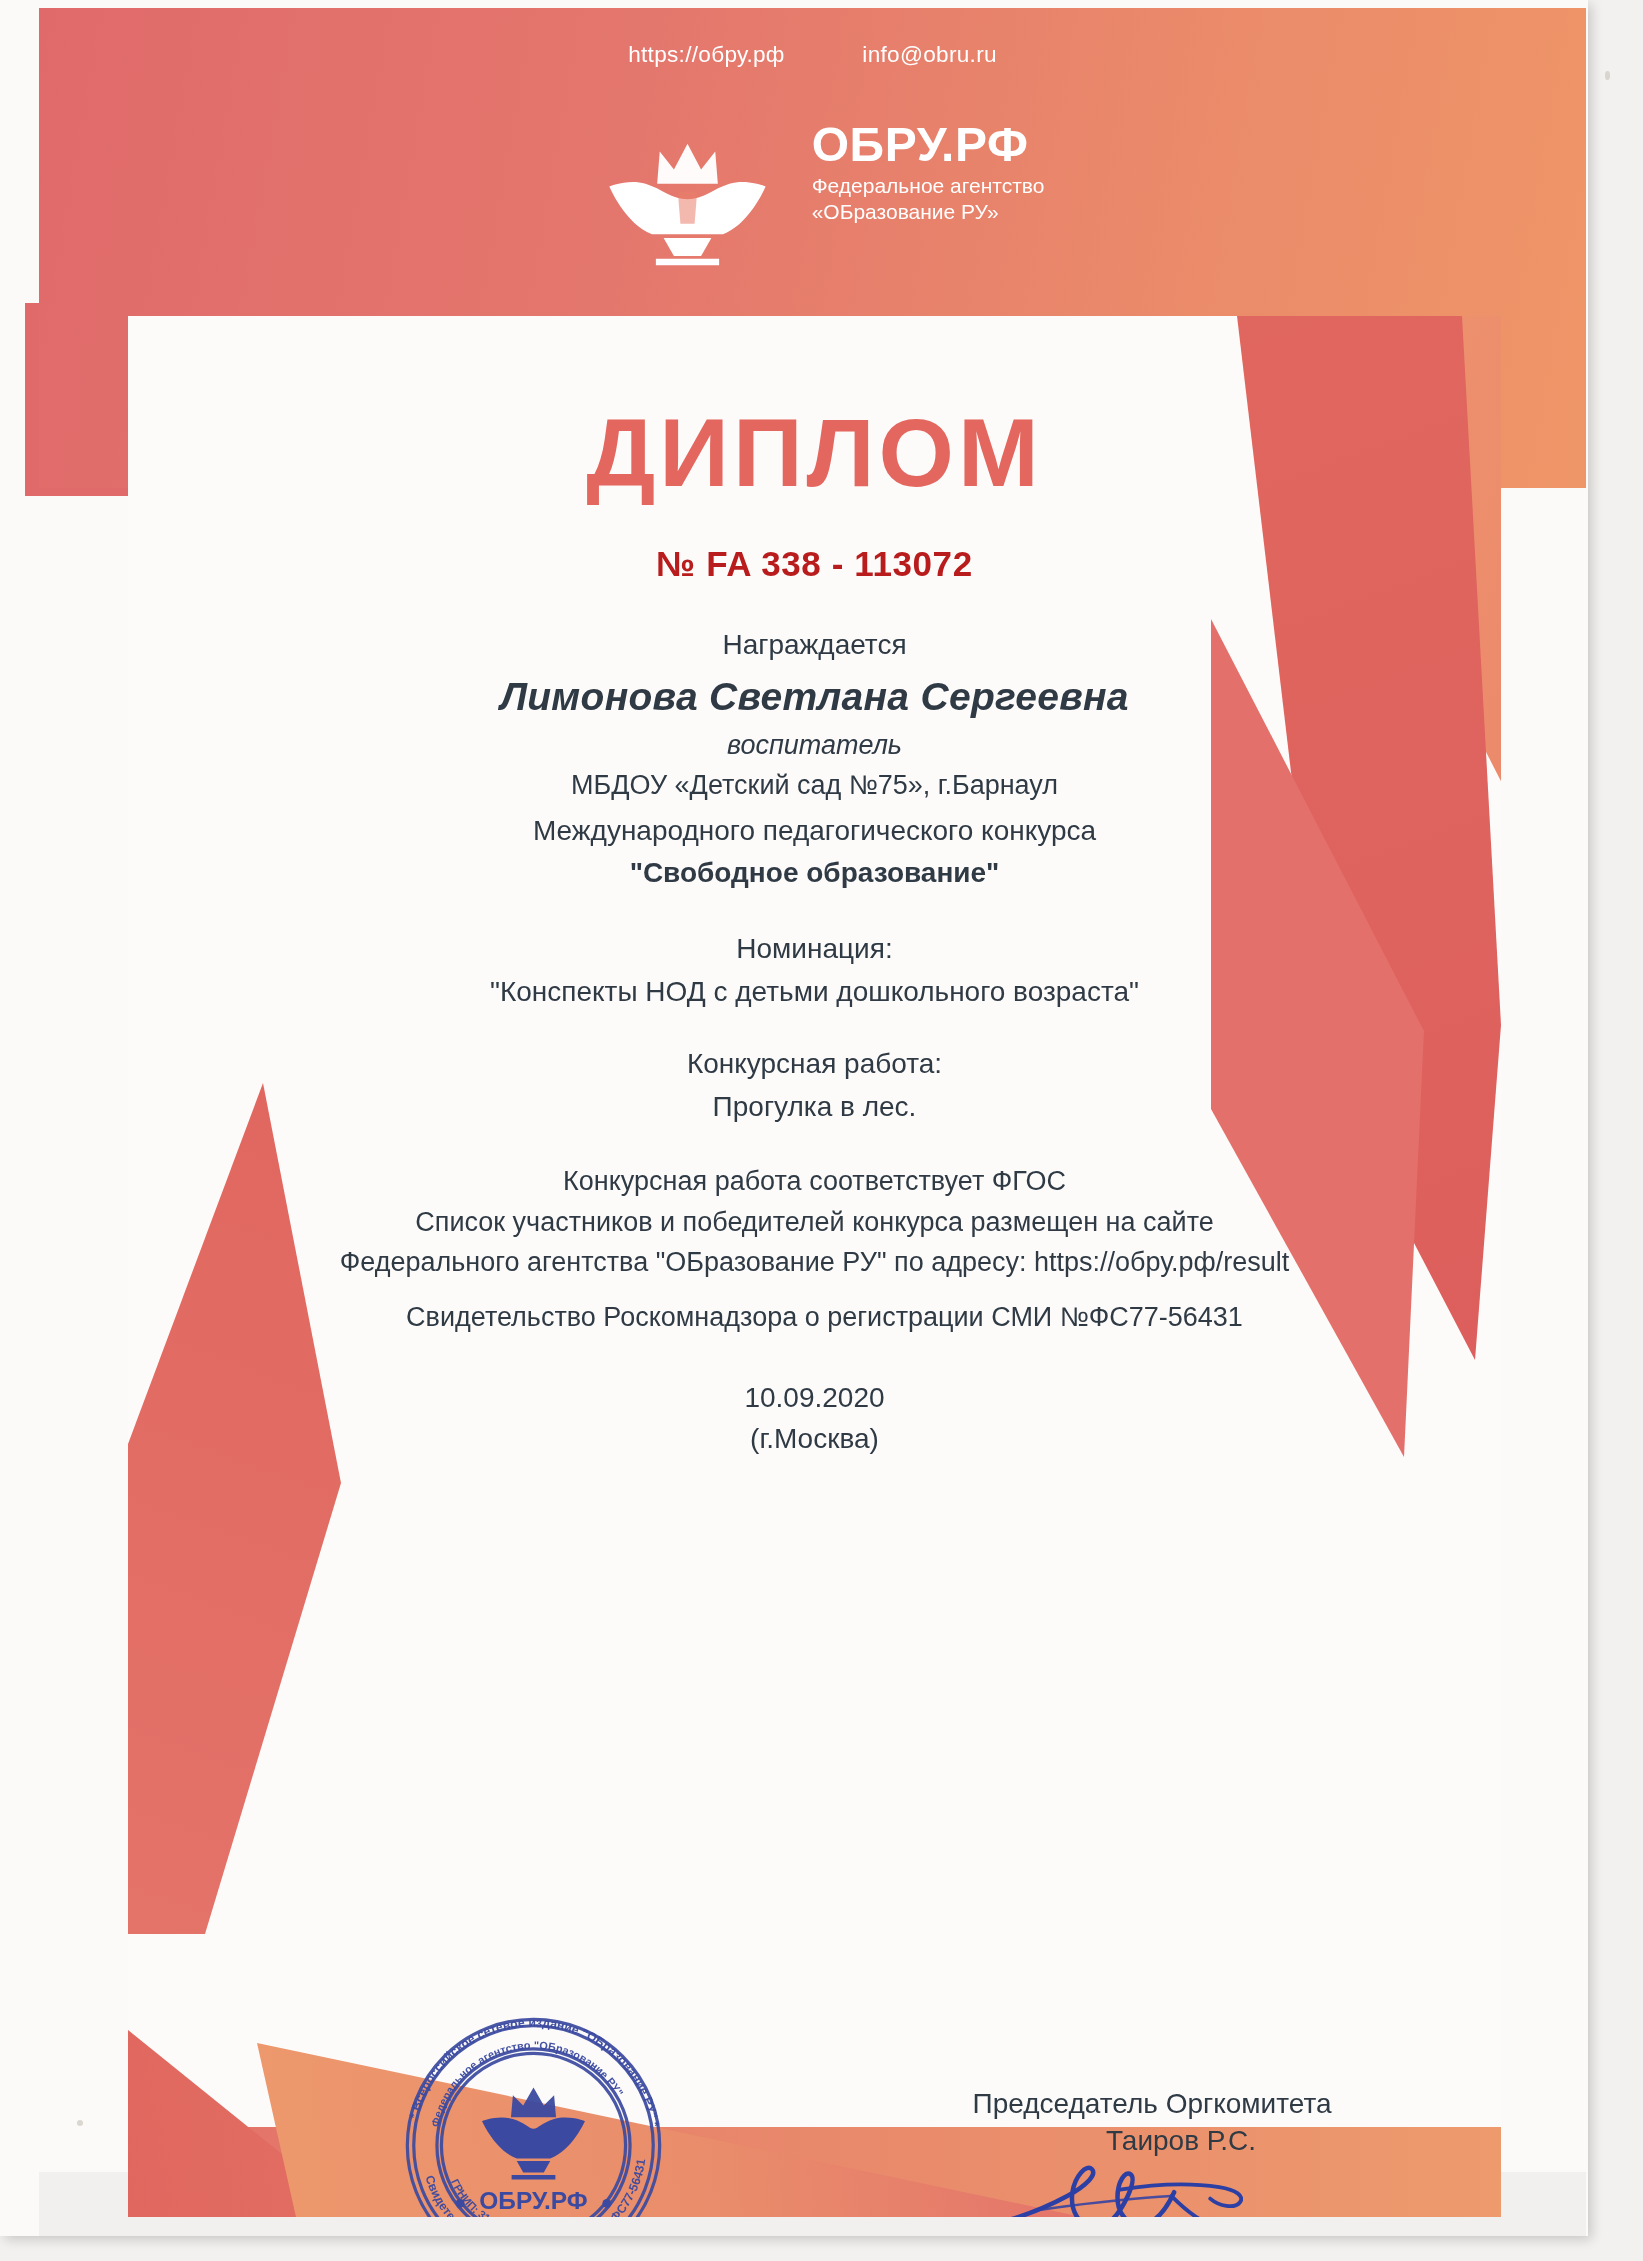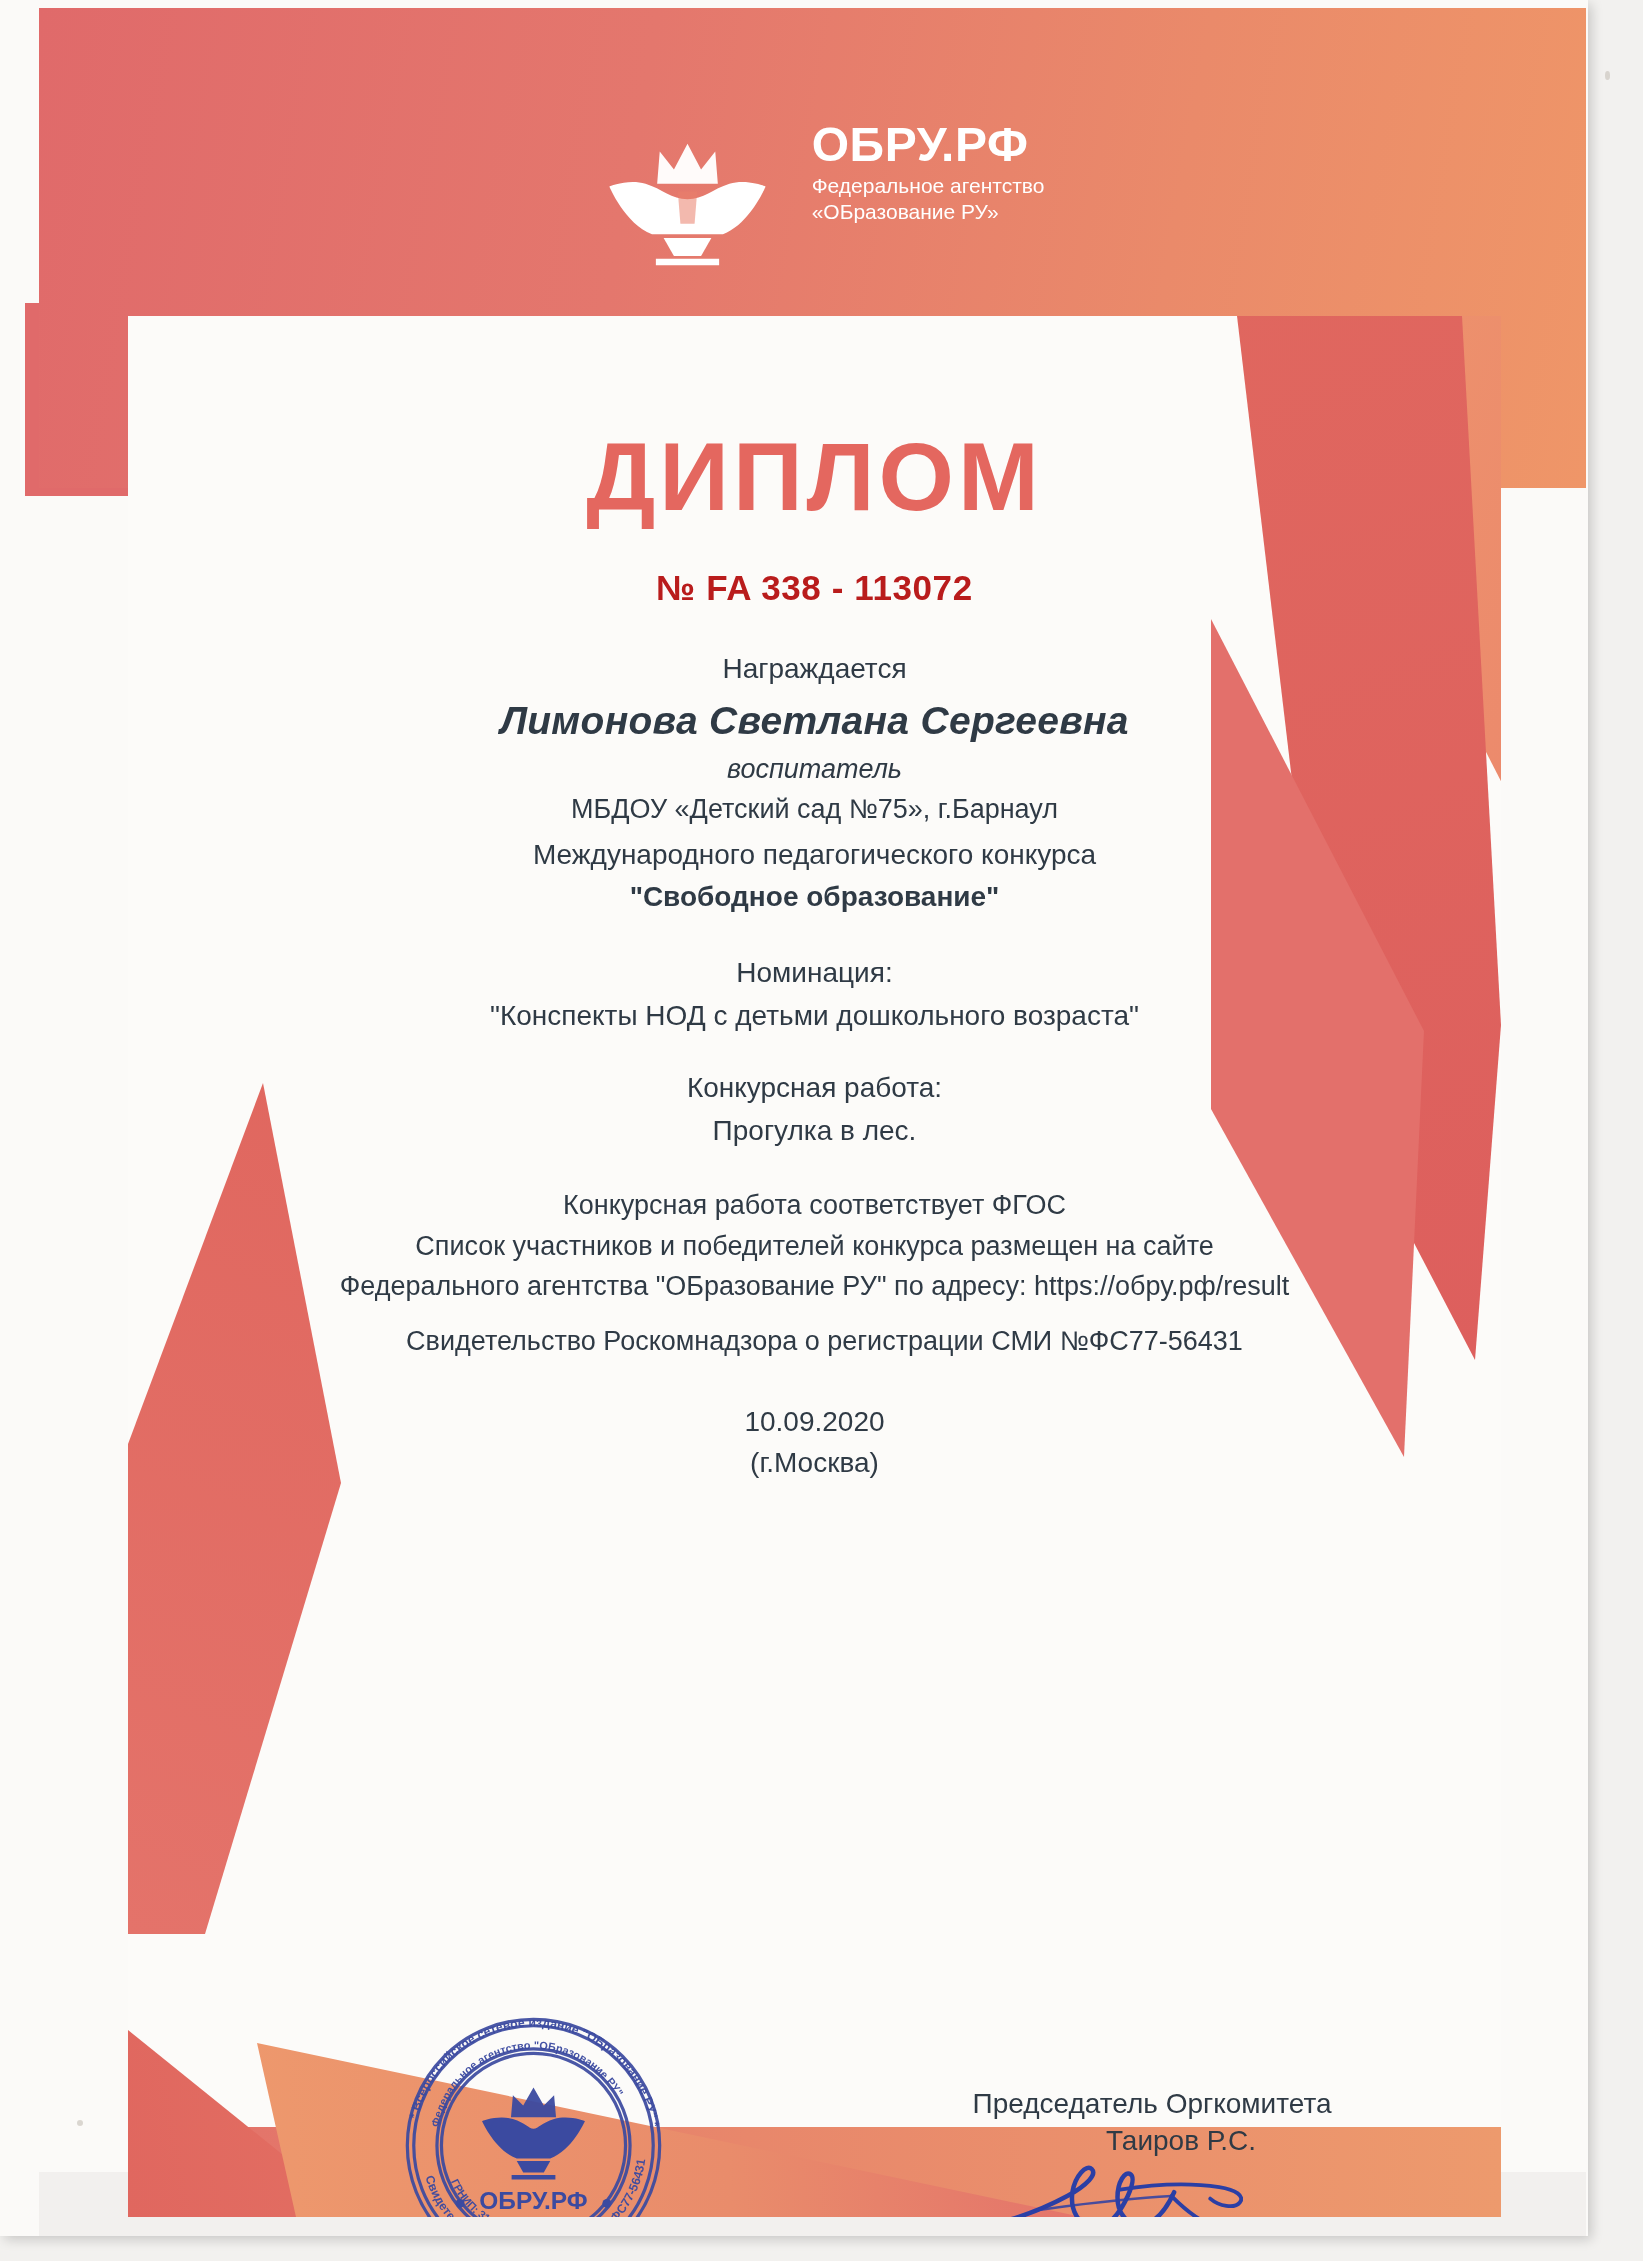--- a/index.html
+++ b/index.html
@@ -157,21 +157,21 @@
   
   #content {
     position: absolute;
     left: 0;
     top: 0;
     width: 1373px;
     text-align: center;
     color: #2f3a45;
   }
   #diploma-title {
-    margin-top: 112px;
+    margin-top: 88px;
     font-size: 97px;
     font-weight: bold;
     color: #e4675f;
     letter-spacing: 3.9px;
     line-height: 1;
   }
   #diploma-number {
     margin-top: 41px;
     font-size: 35px;
     font-weight: bold;
@@ -233,20 +233,24 @@
   <div id="paper"></div>
 
   <div class="speck" style="left:1605px; top:71px; width:5.2px; height:9px;"></div>
   <div class="speck" style="left:77px; top:2120px; width:6.4px; height:6.4px;"></div>
   <div class="speck" style="left:61px; top:2191px; width:10.3px; height:7.7px;"></div>
   <div class="speck" style="left:896px; top:2214px; width:17px; height:7.7px;"></div>
 
   <div id="header-notch-left"></div>
   <div id="header-band">
 
+    <div id="url-line">
+      <span id="url-site">https://обру.рф</span>
+      <span id="url-mail">info@obru.ru</span>
+    </div>
 
     <div id="logo-row">
       <div id="logo-mark">
         <svg viewBox="0 0 330 220" width="213" height="142" aria-hidden="true">
           <g fill="#ffffff">
             <path d="M165 26 L186 66 L208 38 L212 88 L118 88 L122 38 L144 66 Z" opacity="0.97"></path>
             <path d="M44 92 C44 92 74 80 100 88 C126 96 140 112 165 112 C190 112 204 96 230 88 C256 80 286 92 286 92
                      C286 92 262 150 220 166 L110 166 C68 150 44 92 44 92 Z"></path>
             <path d="M128 172 L202 172 L186 200 L144 200 Z"></path>
             <path d="M116 204 L214 204 L214 214 L116 214 Z"></path>

